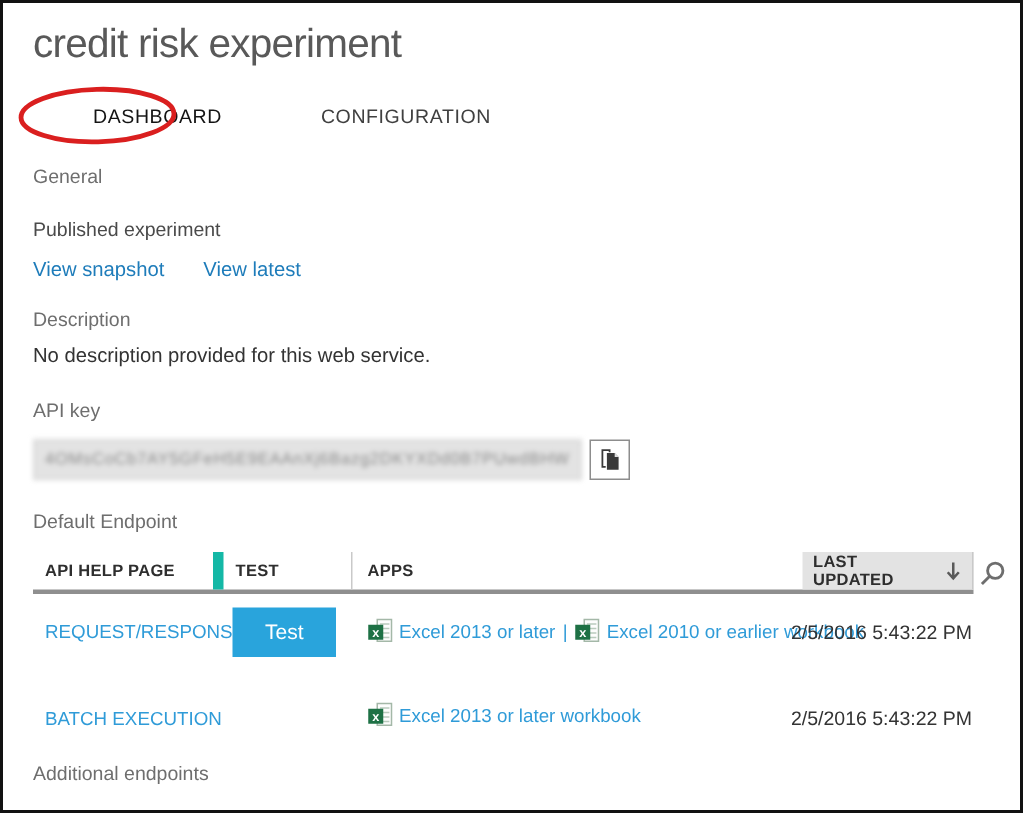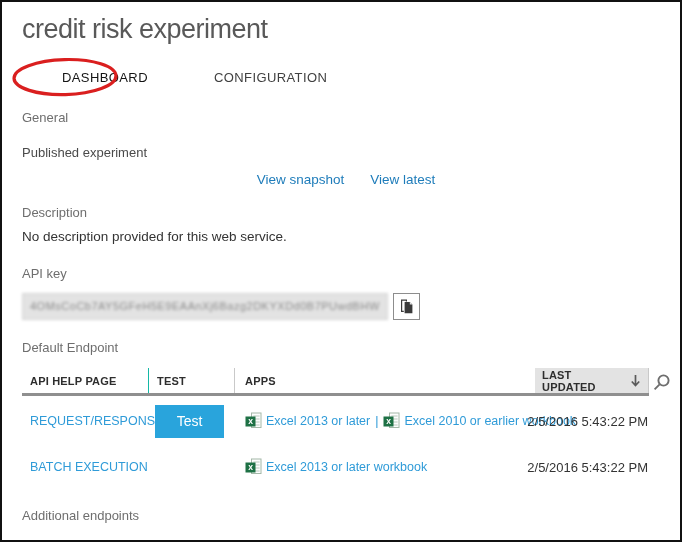--- a/index.html
+++ b/index.html
@@ -44,21 +44,21 @@
     pointer-events:none;
     transform:rotate(-1.5deg);
   }
 
   .section-label { font-size:13px; color:#6e6e6e; }
   .field-label   { font-size:13px; color:#4a4a4a; }
   .body-text     { font-size:13.5px; color:#333; }
 
   .sec-general   { margin-top:23px; }
   .sec-published { margin-top:20px; }
-  .view-links    { margin-top:12px; display:flex; gap:26px;justify-content:center; }
+  .view-links    { margin-top:12px; display:flex; gap:26px; }
   a.link {
     color:#1e7cba; text-decoration:none; font-size:13.5px; cursor:pointer;
   }
 
   .sec-description { margin-top:18px; }
   .desc-text       { margin-top:9px; }
 
   .sec-apikey   { margin-top:22px; }
   .apikey-row   { margin-top:12px; display:flex; align-items:center; }
   .apikey-field {
@@ -91,40 +91,40 @@
   .thead-main {
     display:flex;
     border-bottom:3px solid #8f8f8f;
     align-items:stretch;
   }
   .th {
     font-size:11px; font-weight:bold; color:#2e2e2e;
     letter-spacing:0.2px;
     display:flex; align-items:center;
   }
-  .th-api     { width:127px; padding-left:8px; border-right:1px solid #14b8a6; }
+  .th-api     { width:127px; padding-left:8px; border-right:7px solid #14b8a6; }
   .th-test    { width:86px;  padding-left:8px; border-right:1px solid #c9c9c9; }
   .th-apps    { width:300px; padding-left:10px; }
   .th-updated {
     width:114px; padding-left:7px;
     background:#e3e3e3;
     justify-content:space-between;
     padding-right:6px;
     border-right:1px solid #c9c9c9;
   }
   .th-search {
     width:25px;
     display:flex; align-items:center; justify-content:center;
     cursor:pointer;
   }
   .sort-icon { margin-left:4px; display:flex; align-items:center; }
 
   .trow { display:flex; align-items:center; }
   .trow-1 { height:50px; }
-  .trow-2 { height:38px; margin-top:2px; }
+  .trow-2 { height:38px; margin-top:2px;align-items:flex-end; }
   .td { display:flex; align-items:center; }
   .td-api     { width:127px; padding-left:8px; }
   .td-test    { width:86px; }
   .td-apps    { width:300px; padding-left:10px; }
   .td-updated { width:114px; justify-content:flex-end; font-size:13px; color:#333; padding-right:1px; white-space:nowrap; }
 
   .td-api a { font-size:12.5px; }
   .endpoint-link { color:#2f9bd8 !important; }
 
   .test-btn {

